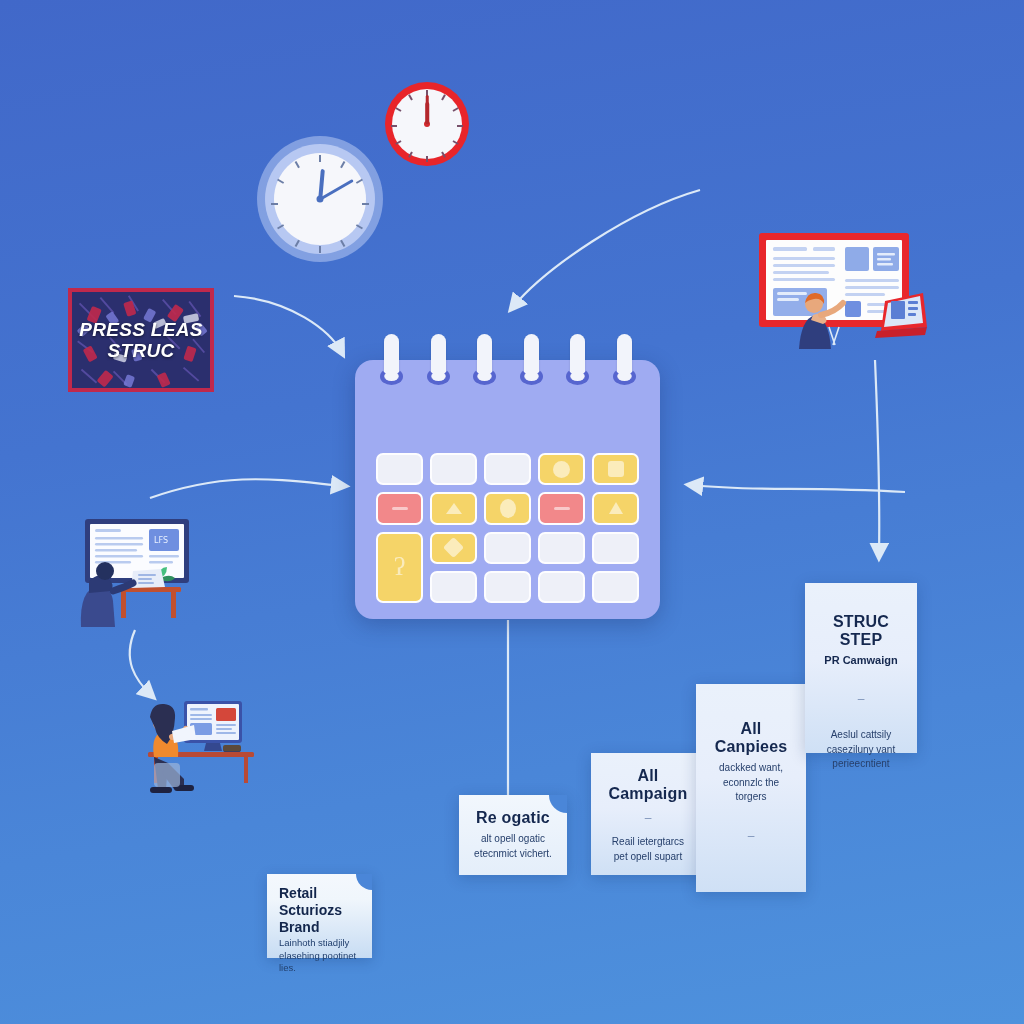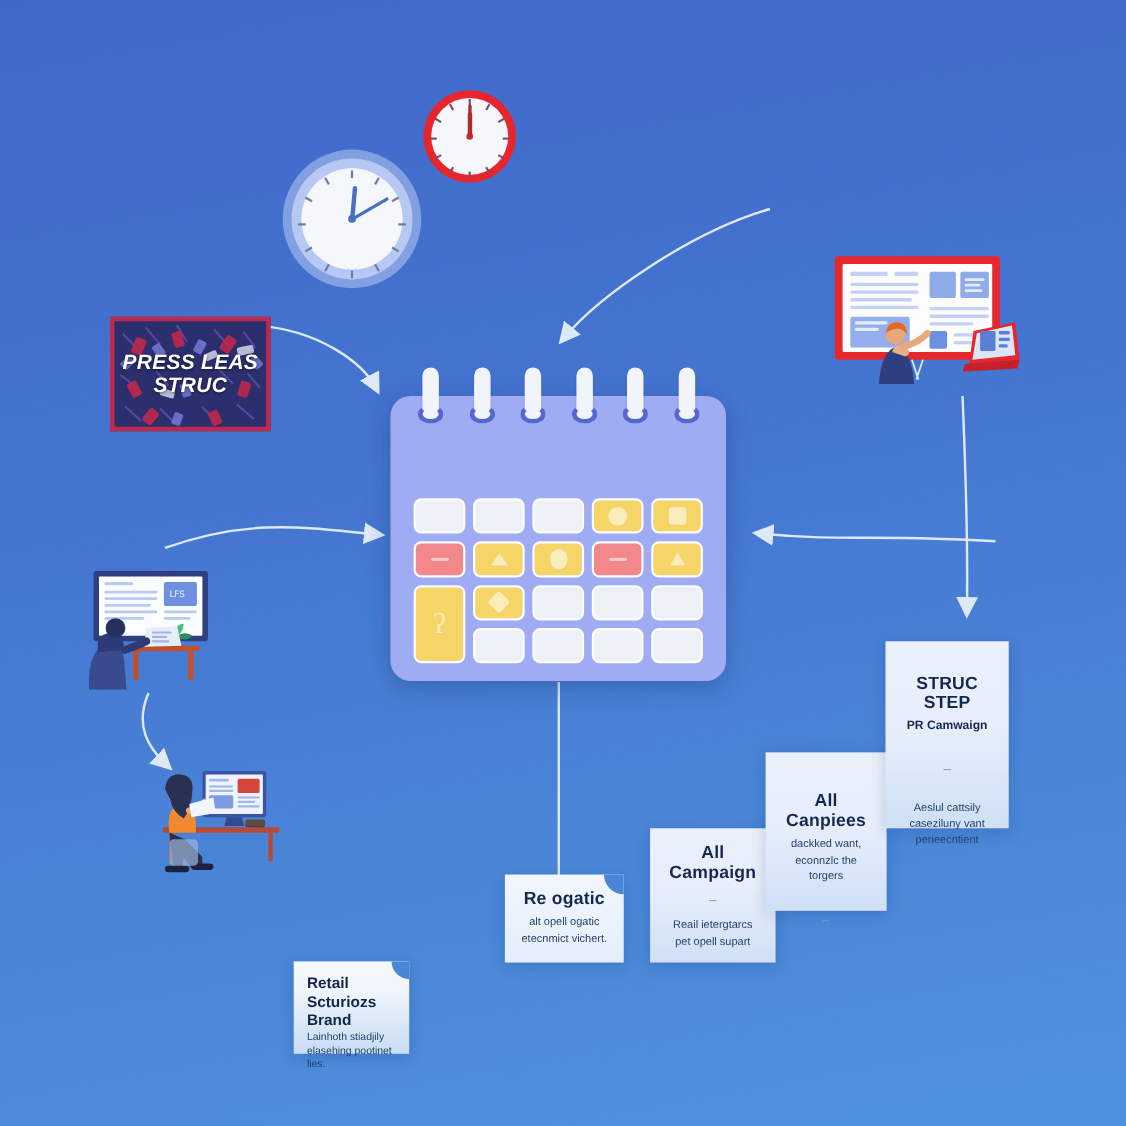--- a/index.html
+++ b/index.html
@@ -46,21 +46,21 @@
     left:385px; top:82px; width:84px; height:84px;
     background:#e8252a;
   }
   #clock-red .face { inset:7px; }
   #clock-red .hand { background:#b4272c; }
   #clock-red .pin { background:#d22a2f; width:6px; height:6px; }
   #clock-red .tick { background:#77506a; height:6px; width:2px; }
 
   
   #press-release {
-    position:absolute; left:100px; top:288px; width:146px; height:104px;
+    position:absolute; left:68px; top:288px; width:146px; height:104px;
     background:#2b2f6e; border:4px solid #c0294c;
     overflow:hidden; z-index:4;
   }
   #press-release .confetti { position:absolute; inset:0; }
   #press-release .pr-text {
     position:absolute; inset:0; display:flex; flex-direction:column;
     align-items:center; justify-content:center; gap:1px;
     color:#fff; font-weight:bold; font-style:italic;
     font-size:19px; letter-spacing:.3px; line-height:1.05;
     text-shadow:0 1px 3px rgba(0,0,0,.6);
@@ -133,21 +133,21 @@
   .card .c-sub   { font-size:11px; font-weight:bold; margin-bottom:8px; }
   .card .c-rule  { color:#7e93b8; font-size:12px; margin:8px 0 10px; }
   .card .c-body  { font-size:10px; line-height:1.45; color:#27406c; }
 
   #card-1 { left:459px; top:795px; width:108px; height:80px;
             background:linear-gradient(180deg,#f2f7fd 0%,#e4eefa 100%);
             border-top-right-radius:0; }
   #card-1 .fold { position:absolute; right:0; top:0; width:18px; height:18px;
             background:#4a86d8; border-bottom-left-radius:18px; }
   #card-2 { left:591px; top:753px; width:114px; height:122px; }
-  #card-3 { left:696px; top:684px; width:110px; height:144px; }
+  #card-3 { left:696px; top:684px; width:110px; height:208px; }
   #card-4 { left:805px; top:583px; width:112px; height:170px; }
 
   #sticky-note {
     position:absolute; left:267px; top:874px; width:105px; height:84px;
     z-index:4; padding:11px 10px 8px 12px; text-align:left; color:#13264c;
     background:linear-gradient(180deg,#f4f8fd 0%,#f0f6fc 30%,#c7dcf3 100%);
     box-shadow:0 3px 12px rgba(15,40,95,.22);
     border-top-right-radius:0;
   }
   #sticky-note .fold { position:absolute; right:0; top:0; width:16px; height:16px;

